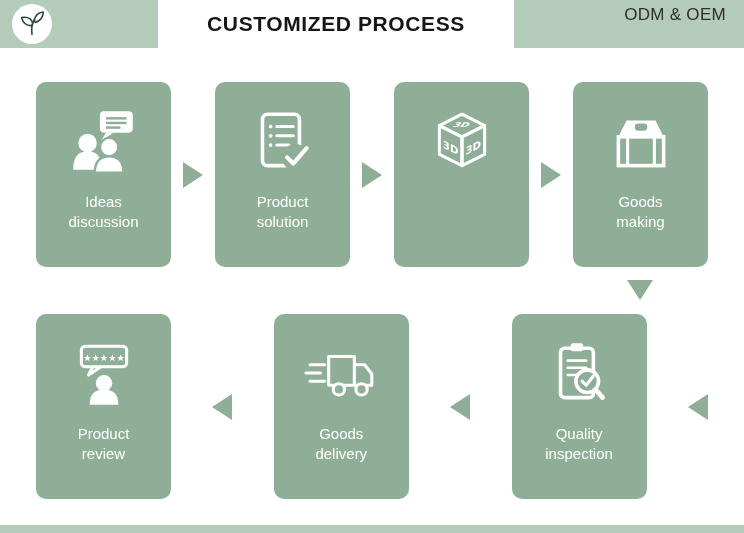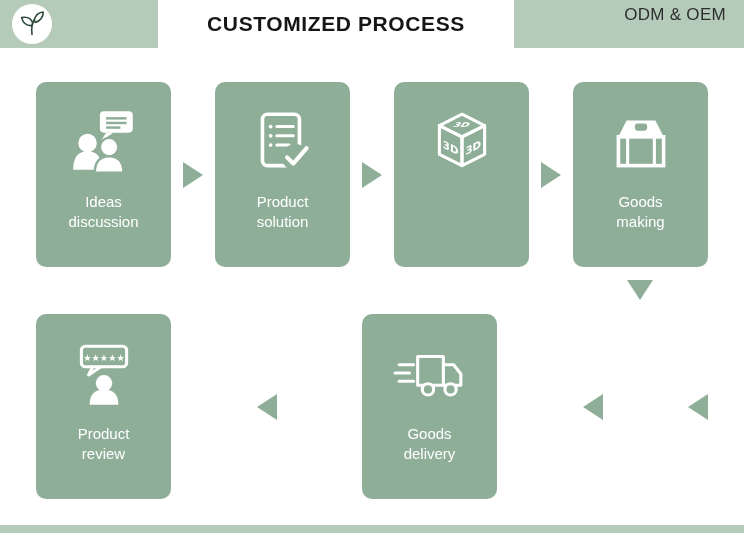--- a/index.html
+++ b/index.html
@@ -163,19 +163,33 @@
         <path d="M49,26 h10 l7,9 v11 h-17" fill="none" stroke="#fff" stroke-width="3" stroke-linejoin="round"></path>
         <circle cx="34" cy="50" r="5.5" class="g-fill" stroke="#fff" stroke-width="3"></circle>
         <circle cx="56" cy="50" r="5.5" class="g-fill" stroke="#fff" stroke-width="3"></circle>
       </svg>
       <div class="card-label">Goods
 delivery</div>
     </div>
 
     <div class="arrow-left"></div>
 
+    <div class="card">
+      <svg viewBox="0 0 72 72">
+        <rect x="18" y="10" width="32" height="48" rx="4" fill="none" stroke="#fff" stroke-width="3.5"></rect>
+        <rect x="28" y="5" width="12" height="8" rx="2" fill="#fff"></rect>
+        <line x1="25" y1="22" x2="43" y2="22" stroke="#fff" stroke-width="2.5" stroke-linecap="round"></line>
+        <line x1="25" y1="29" x2="43" y2="29" stroke="#fff" stroke-width="2.5" stroke-linecap="round"></line>
+        <line x1="25" y1="36" x2="38" y2="36" stroke="#fff" stroke-width="2.5" stroke-linecap="round"></line>
+        <circle cx="44" cy="42" r="11" class="g-fill" stroke="#fff" stroke-width="3.5"></circle>
+        <path d="M39,42 l4,4 l7,-9" fill="none" stroke="#fff" stroke-width="3" stroke-linecap="round" stroke-linejoin="round"></path>
+        <line x1="52" y1="50" x2="59" y2="58" stroke="#fff" stroke-width="4.5" stroke-linecap="round"></line>
+      </svg>
+      <div class="card-label">Quality
+inspection</div>
+    </div>
 
     <div class="arrow-left"></div>
 
   </div>
 </div>
 
 <div class="footer-bar"></div>
 
 </body></html>

